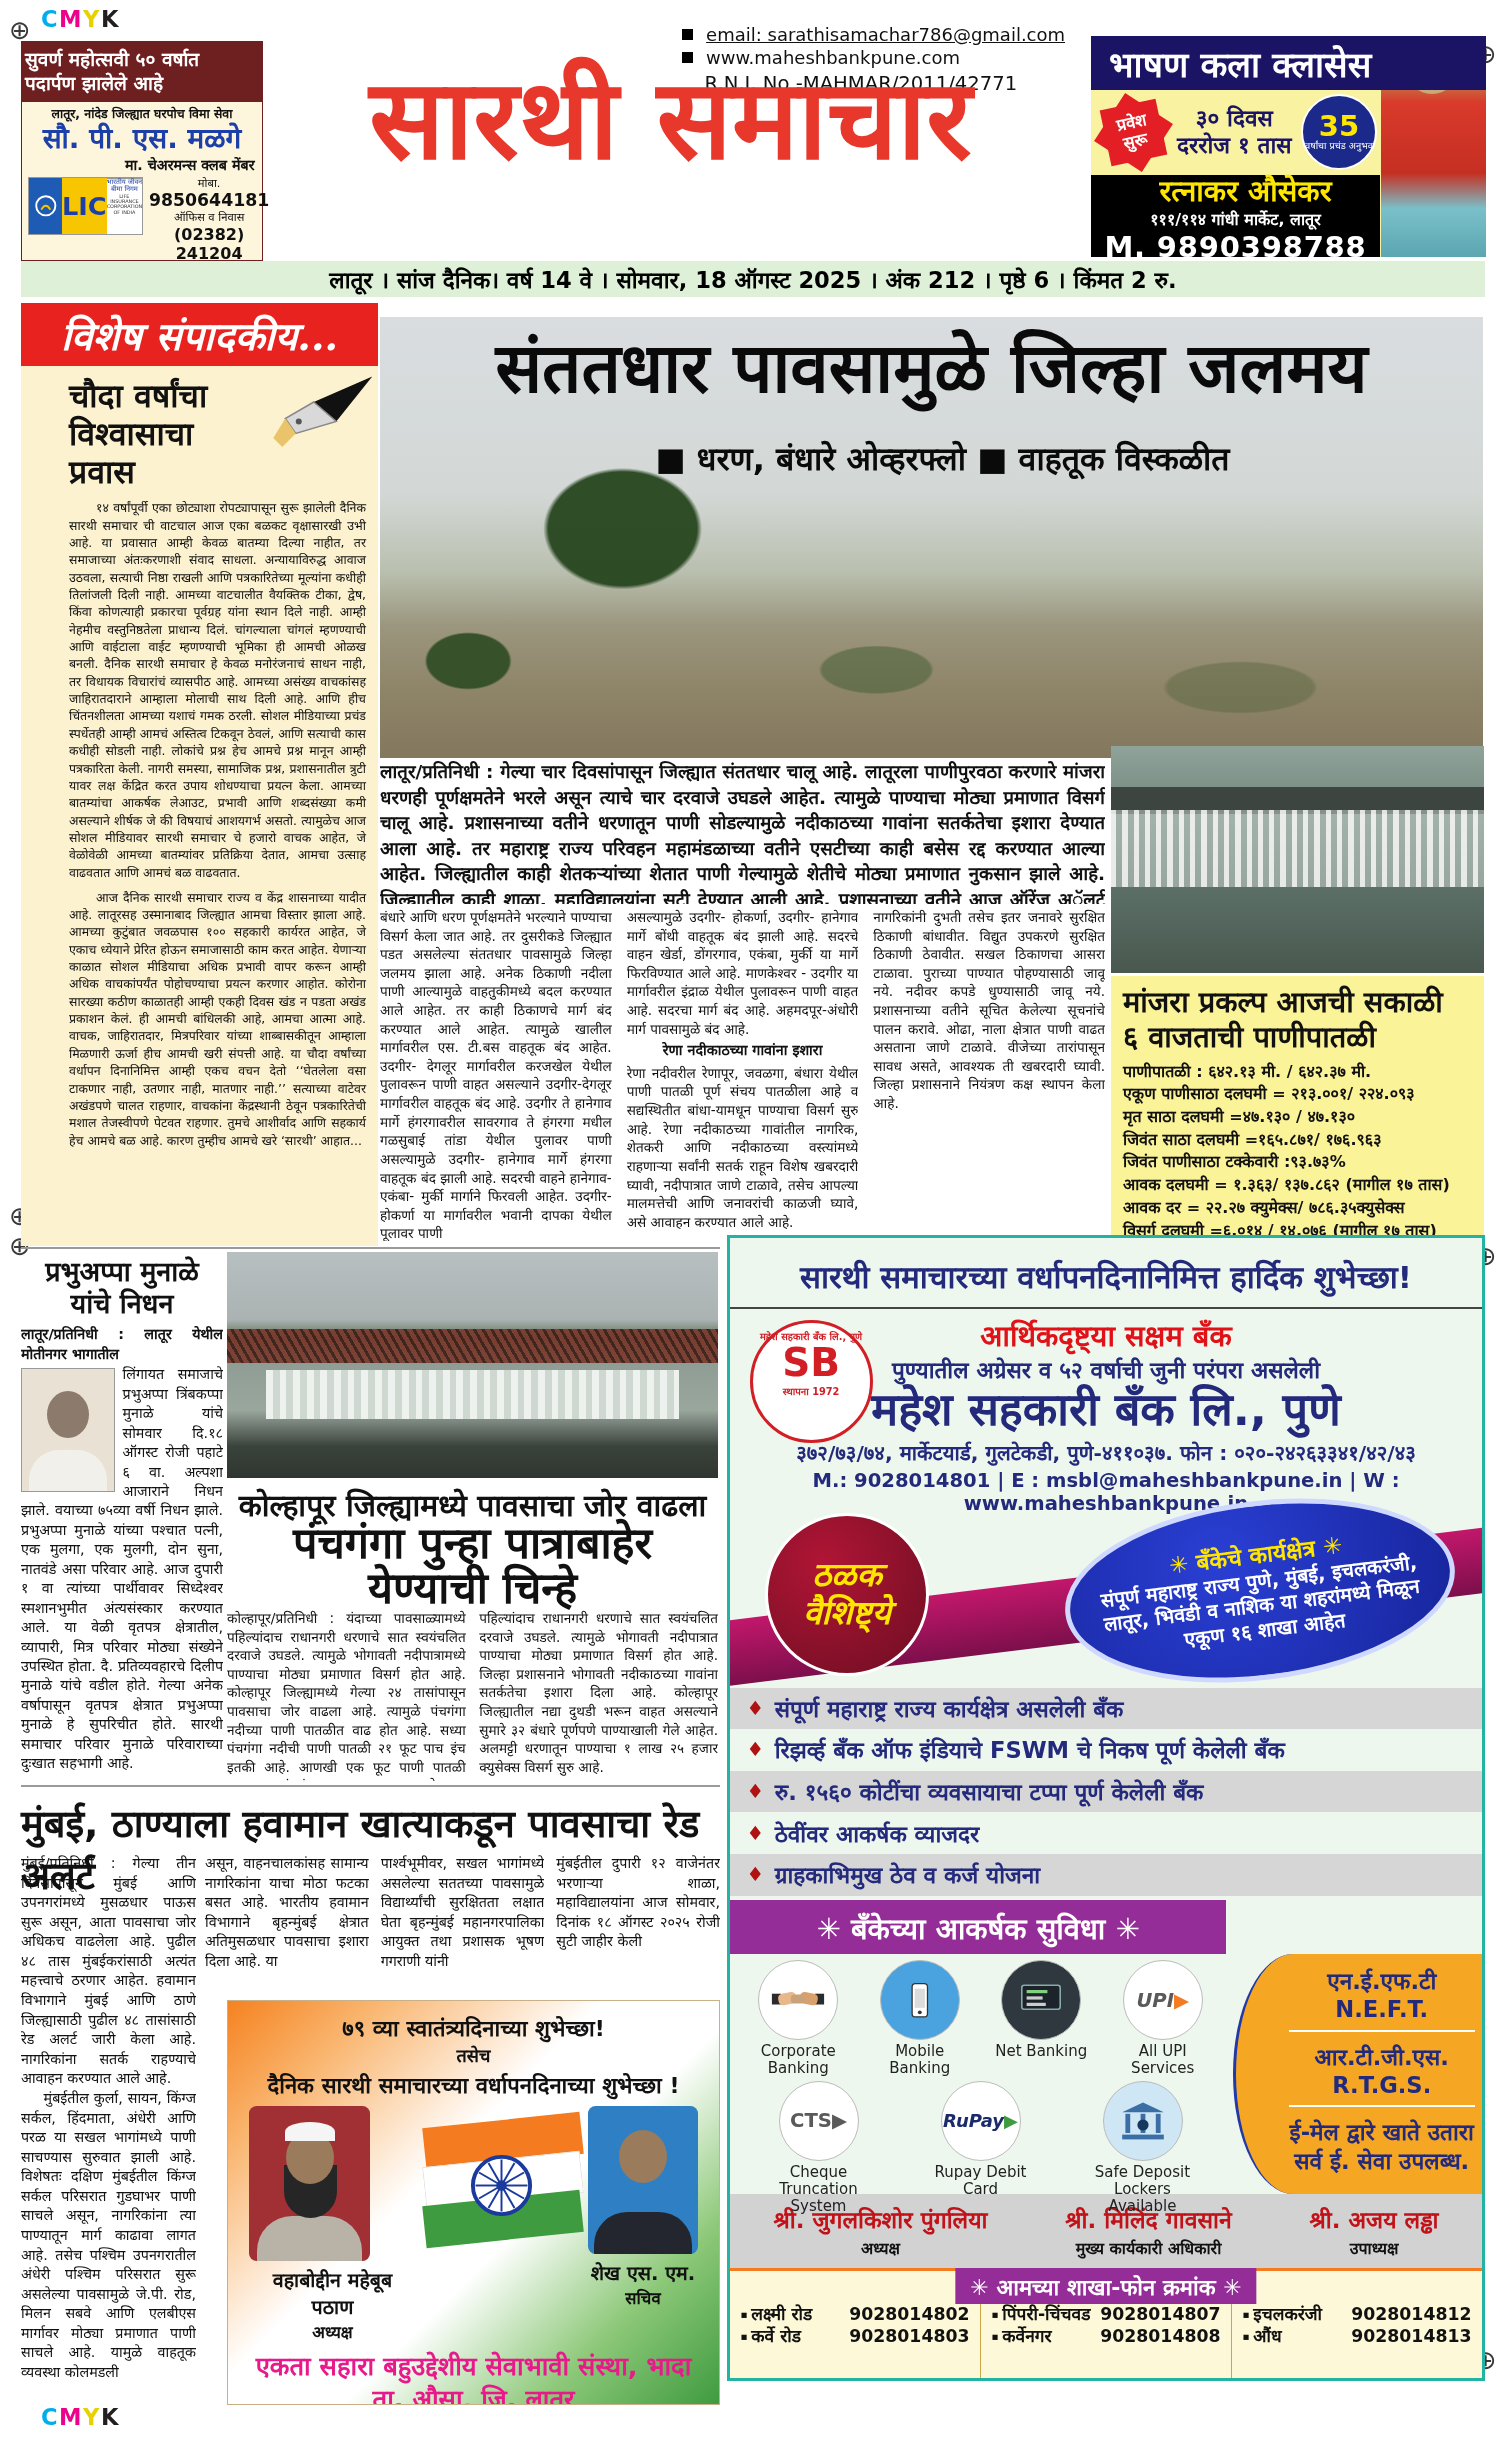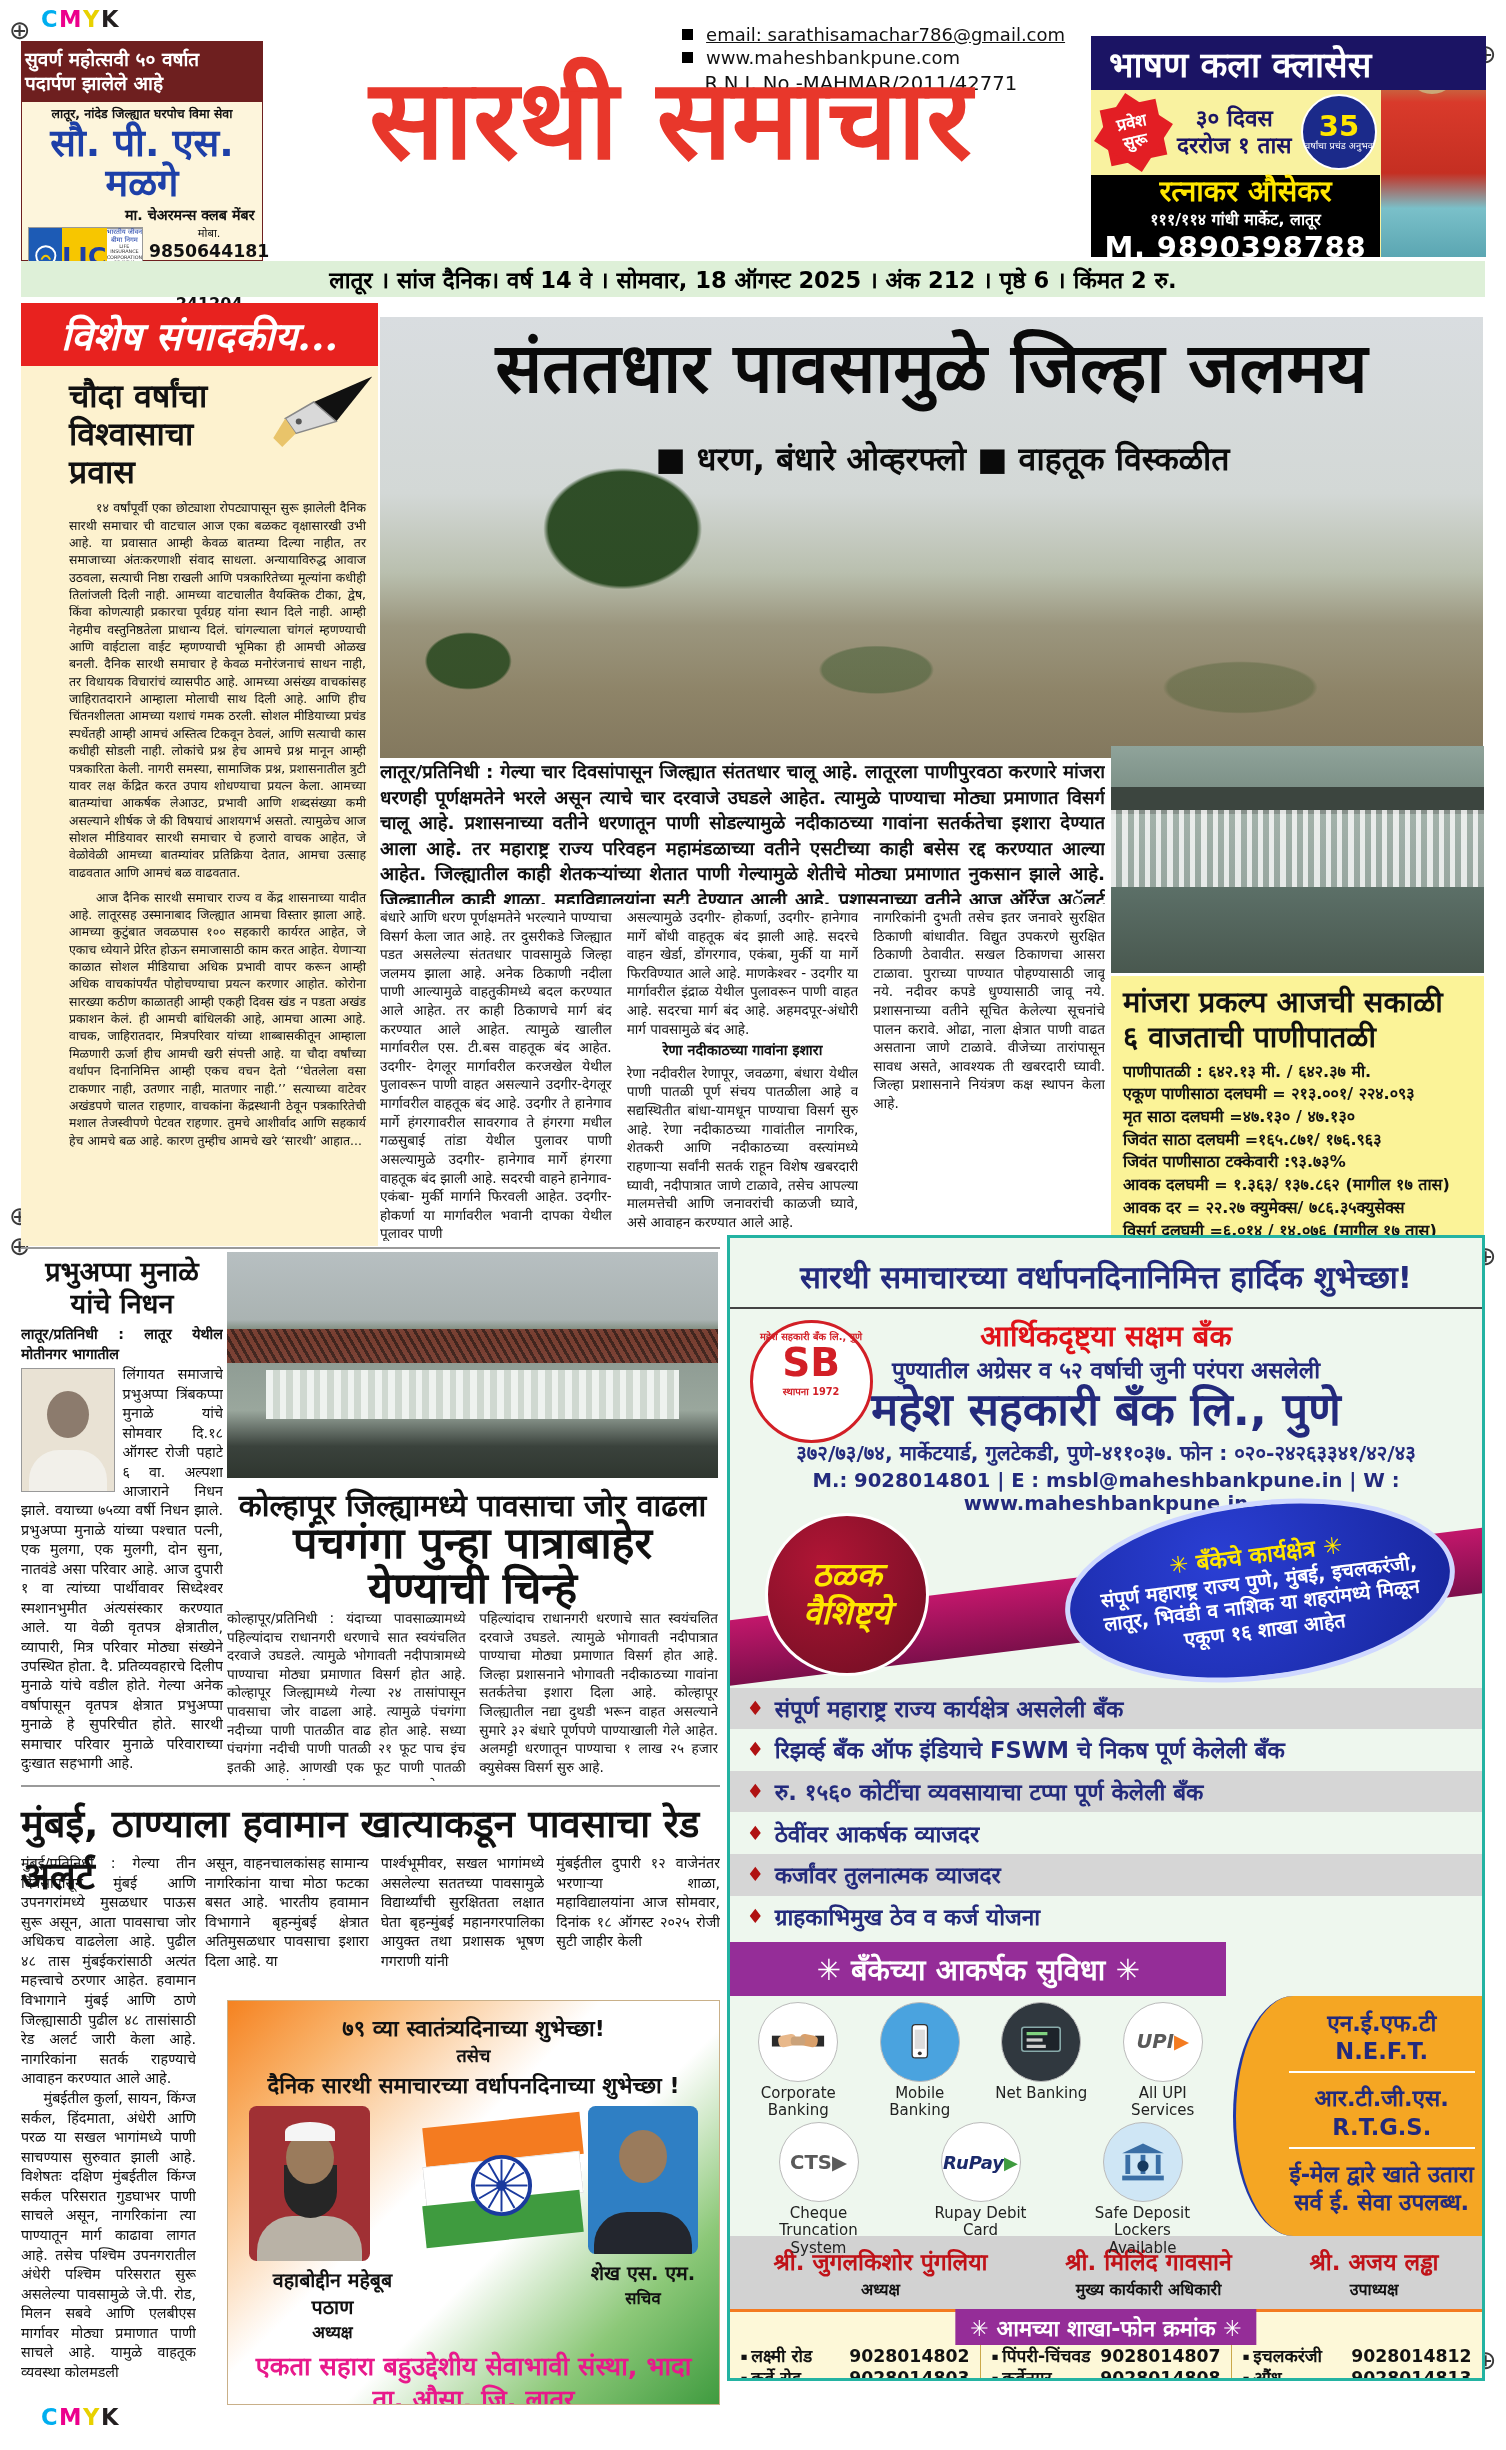--- a/index.html
+++ b/index.html
@@ -8,21 +8,21 @@
   .abs{position:absolute;}
   .regmark{position:absolute;font-size:25.6px;color:#3a3a3a;line-height:1;}
   .cmyk{position:absolute;font-size:22.6px;font-weight:bold;letter-spacing:1.5px;}
   .cmyk span{display:inline-block;}
   .c-c{color:#00aeef}.c-m{color:#ec008c}.c-y{color:#e8d100}.c-k{color:#231f20}
 
   
   .lic{left:21px;top:41px;width:240px;height:218px;border:1.5px solid #6e1f1f;background:#fdf5dc;}
   .lic-head{background:#6e1f1f;color:#fff;font-weight:bold;font-size:19px;line-height:1.25;padding:6px 3px;}
   .lic-tag{font-size:12.4px;font-weight:bold;text-align:center;padding:3.8px 1.5px 1.5px;}
-  .lic-name{font-size:38px;font-weight:bold;color:#1d3fa8;text-align:center;line-height:1.05;}
+  .lic-name{font-size:28px;font-weight:bold;color:#1d3fa8;text-align:center;line-height:1.05;}
   .lic-mem{font-size:14.3px;font-weight:bold;text-align:right;padding:1.5px 7.5px 3px 0;}
   .lic-row{display:flex;padding:0 6px;align-items:stretch;gap:6px;}
   .liclogo{width:113px;height:56px;display:flex;flex-direction:row;border:0.8px solid #999;}
   .liclogo-top{flex:1;display:flex;}
   .liclogo-blue{width:33px;background:#1d5bb5;display:flex;align-items:center;justify-content:center;}
   .liclogo-blue svg{width:25.6px;height:25.6px;}
   .liclogo-yel{flex:1;background:#f7c600;color:#1d3fa8;font-weight:bold;font-size:25.6px;display:flex;align-items:center;justify-content:center;}
   .liclogo-cap{background:#fff;color:#1d3fa8;font-size:6.8px;text-align:center;line-height:1.1;border-top:0.8px solid #999;}
   .liclogo-cap .en{font-size:4.9px;color:#333;}
   .lic-nums{flex:1;text-align:center;font-size:11.3px;line-height:1.2;}
@@ -471,21 +471,20 @@
       <div class="area-oval">
         <div class="t">✳ बँकेचे कार्यक्षेत्र ✳</div>
         <div class="x">संपूर्ण महाराष्ट्र राज्य पुणे, मुंबई, इचलकरंजी, लातूर, भिवंडी व नाशिक या शहरांमध्ये मिळून एकूण १६ शाखा आहेत</div>
       </div>
     </div>
     <div class="bk-feats">
       <div class="f">संपूर्ण महाराष्ट्र राज्य कार्यक्षेत्र असलेली बँक</div>
       <div class="f">रिझर्व्ह बँक ऑफ इंडियाचे FSWM चे निकष पूर्ण केलेली बँक</div>
       <div class="f">रु. १५६० कोटींचा व्यवसायाचा टप्पा पूर्ण केलेली बँक</div>
       <div class="f">ठेवींवर आकर्षक व्याजदर</div>
-      <div class="f">कर्जांवर तुलनात्मक व्याजदर</div>
       <div class="f">ग्राहकाभिमुख ठेव व कर्ज योजना</div>
     </div>
     <div class="bk-band">✳ बँकेच्या आकर्षक सुविधा ✳</div>
     <div class="bk-serv">
       <div class="sgrid">
         <div class="srow">
           <div class="sitem">
               <div class="sicon">
             <svg viewBox="0 0 60 40" width="54">
                   <rect x="1" y="13" width="10" height="12" fill="#2b2b2b"></rect>

